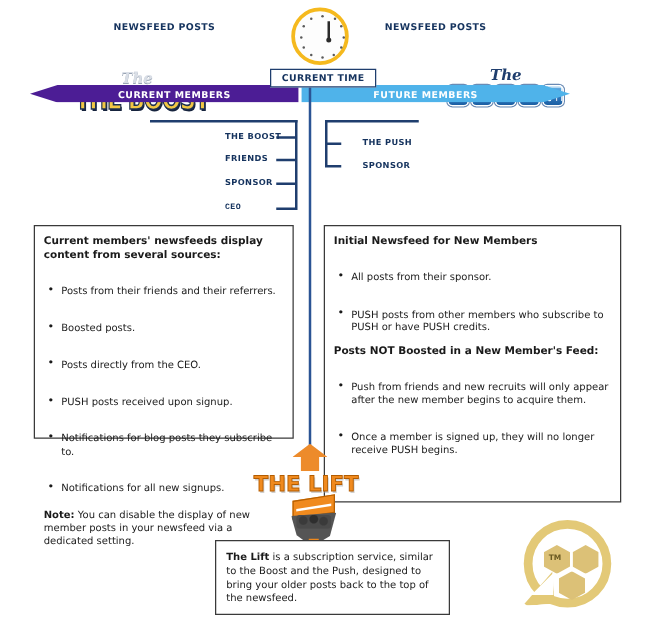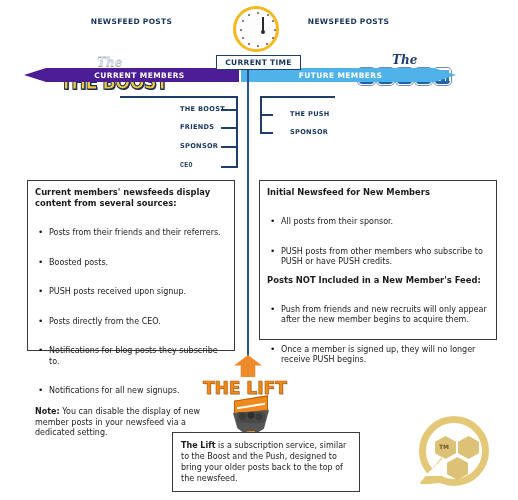--- a/index.html
+++ b/index.html
@@ -137,21 +137,21 @@
   .infobox .hd{font-weight:bold;font-size:8.4px;margin-bottom:1px;}
   .infobox ul{margin:3px 0 0 0;padding-left:14px;list-style:none;}
   .infobox li{position:relative;margin-bottom:1px;margin-top:19px;}
   .infobox li:before{
     content:"•";position:absolute;left:-11px;top:-1px;font-size:9px;
   }
   .infobox .note{margin-top:10px;}
   .infobox .note b{font-weight:bold;}
   .infobox .sub{font-weight:bold;margin-top:7px;margin-bottom:1px;font-size:8.4px;}
   #box-left{left:27px;top:180px;width:208px;height:171px;}
-  #box-right{left:259px;top:180px;width:238px;height:160px;}
+  #box-right{left:259px;top:180px;width:238px;height:222px;}
 
   
   #orange-arrow{
     left:234px;top:355px;width:28px;height:22px;
     background:#ED8B2B;
     clip-path:polygon(50% 0%, 100% 48%, 76% 48%, 76% 100%, 24% 100%, 24% 48%, 0% 48%);
   }
 
   
   #lift-logo{left:203px;top:378px;width:112px;height:22px;}
@@ -304,35 +304,35 @@
     <div class="hline" style="left:0px;top:36px;width:13px;"></div>
     <div class="branch-lbl" style="left:30px;top:14px;">THE PUSH</div>
     <div class="branch-lbl" style="left:30px;top:32px;">SPONSOR</div>
   </div>
 
   <div class="abs infobox" id="box-left">
     <div class="hd">Current members' newsfeeds display content from several sources:</div>
     <ul>
       <li>Posts from their friends and their referrers.</li>
       <li>Boosted posts.</li>
+      <li>Posts directly from the CEO.</li>
       <li>PUSH posts received upon signup.</li>
-      <li>Posts directly from the CEO.</li>
       <li>Notifications for blog posts they subscribe to.</li>
       <li>Notifications for all new signups.</li>
     </ul>
     <div class="note"><b>Note:</b><span> You can disable the display of new member posts in your newsfeed via a dedicated setting.</span></div>
   </div>
 
   <div class="abs infobox" id="box-right">
     <div class="hd">Initial Newsfeed for New Members</div>
     <ul>
       <li>All posts from their sponsor.</li>
       <li>PUSH posts from other members who subscribe to PUSH or have PUSH credits.</li>
     </ul>
-    <div class="sub">Posts NOT Included in a New Member's Feed:</div>
+    <div class="sub">Posts NOT Boosted in a New Member's Feed:</div>
     <ul>
       <li>Push from friends and new recruits will only appear after the new member begins to acquire them.</li>
       <li>Once a member is signed up, they will no longer receive PUSH begins.</li>
     </ul>
   </div>
 
   <div class="abs" id="orange-arrow"></div>
 
   <div class="abs" id="lift-logo">
     <span class="word">THE LIFT</span>

